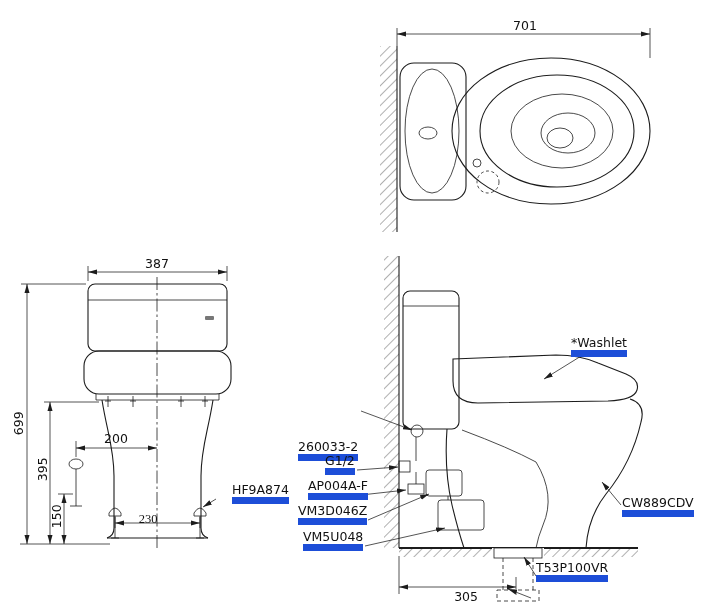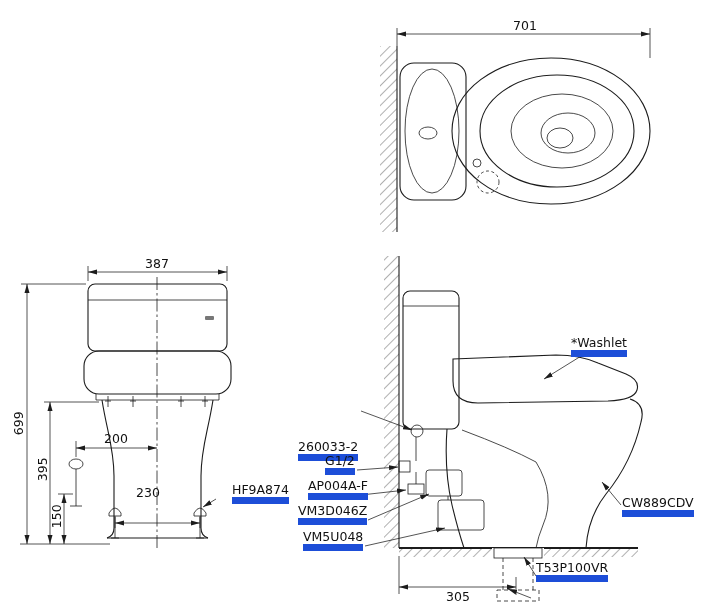--- a/index.html
+++ b/index.html
@@ -197,26 +197,26 @@
     </g>
   </svg>
 
   <div class="lbl c" style="left:495px; top:19px; width:60px;">701</div>
 
   <div class="lbl c" style="left:127px; top:257px; width:60px;">387</div>
   <div class="lbl rot" style="left:2px;  top:416px;">699</div>
   <div class="lbl rot" style="left:26px; top:462px;">395</div>
   <div class="lbl rot" style="left:40px; top:509px;">150</div>
   <div class="lbl c" style="left:96px;  top:432px; width:40px;">200</div>
-  <div class="lbl c" style="left:128px; top:486px; width:40px;">230</div>
+  <div class="lbl c" style="left:128px; top:512px; width:40px;font-family:Liberation Serif, serif;">230</div>
   <div class="lbl u" style="left:232px; top:483px;">HF9A874</div>
 
   <div class="lbl u" style="left:571px; top:336px;">*Washlet</div>
   <div class="lbl u" style="left:298px; top:395px;margin-top:45px;">260033-2</div>
   <div class="lbl u" style="left:325px; top:454px;">G1/2</div>
   <div class="lbl u" style="left:308px; top:479px;">AP004A-F</div>
   <div class="lbl u" style="left:298px; top:504px;">VM3D046Z</div>
   <div class="lbl u" style="left:303px; top:530px;text-align:right;">VM5U048</div>
   <div class="lbl u" style="left:622px; top:496px;">CW889CDV</div>
   <div class="lbl u" style="left:536px; top:561px;text-align:center;">T53P100VR</div>
-  <div class="lbl c" style="left:438px; top:590px; width:40px;">305</div>
+  <div class="lbl c" style="left:438px; top:590px; width:40px;text-align:right;">305</div>
 
 </div>
 
 </body></html>

